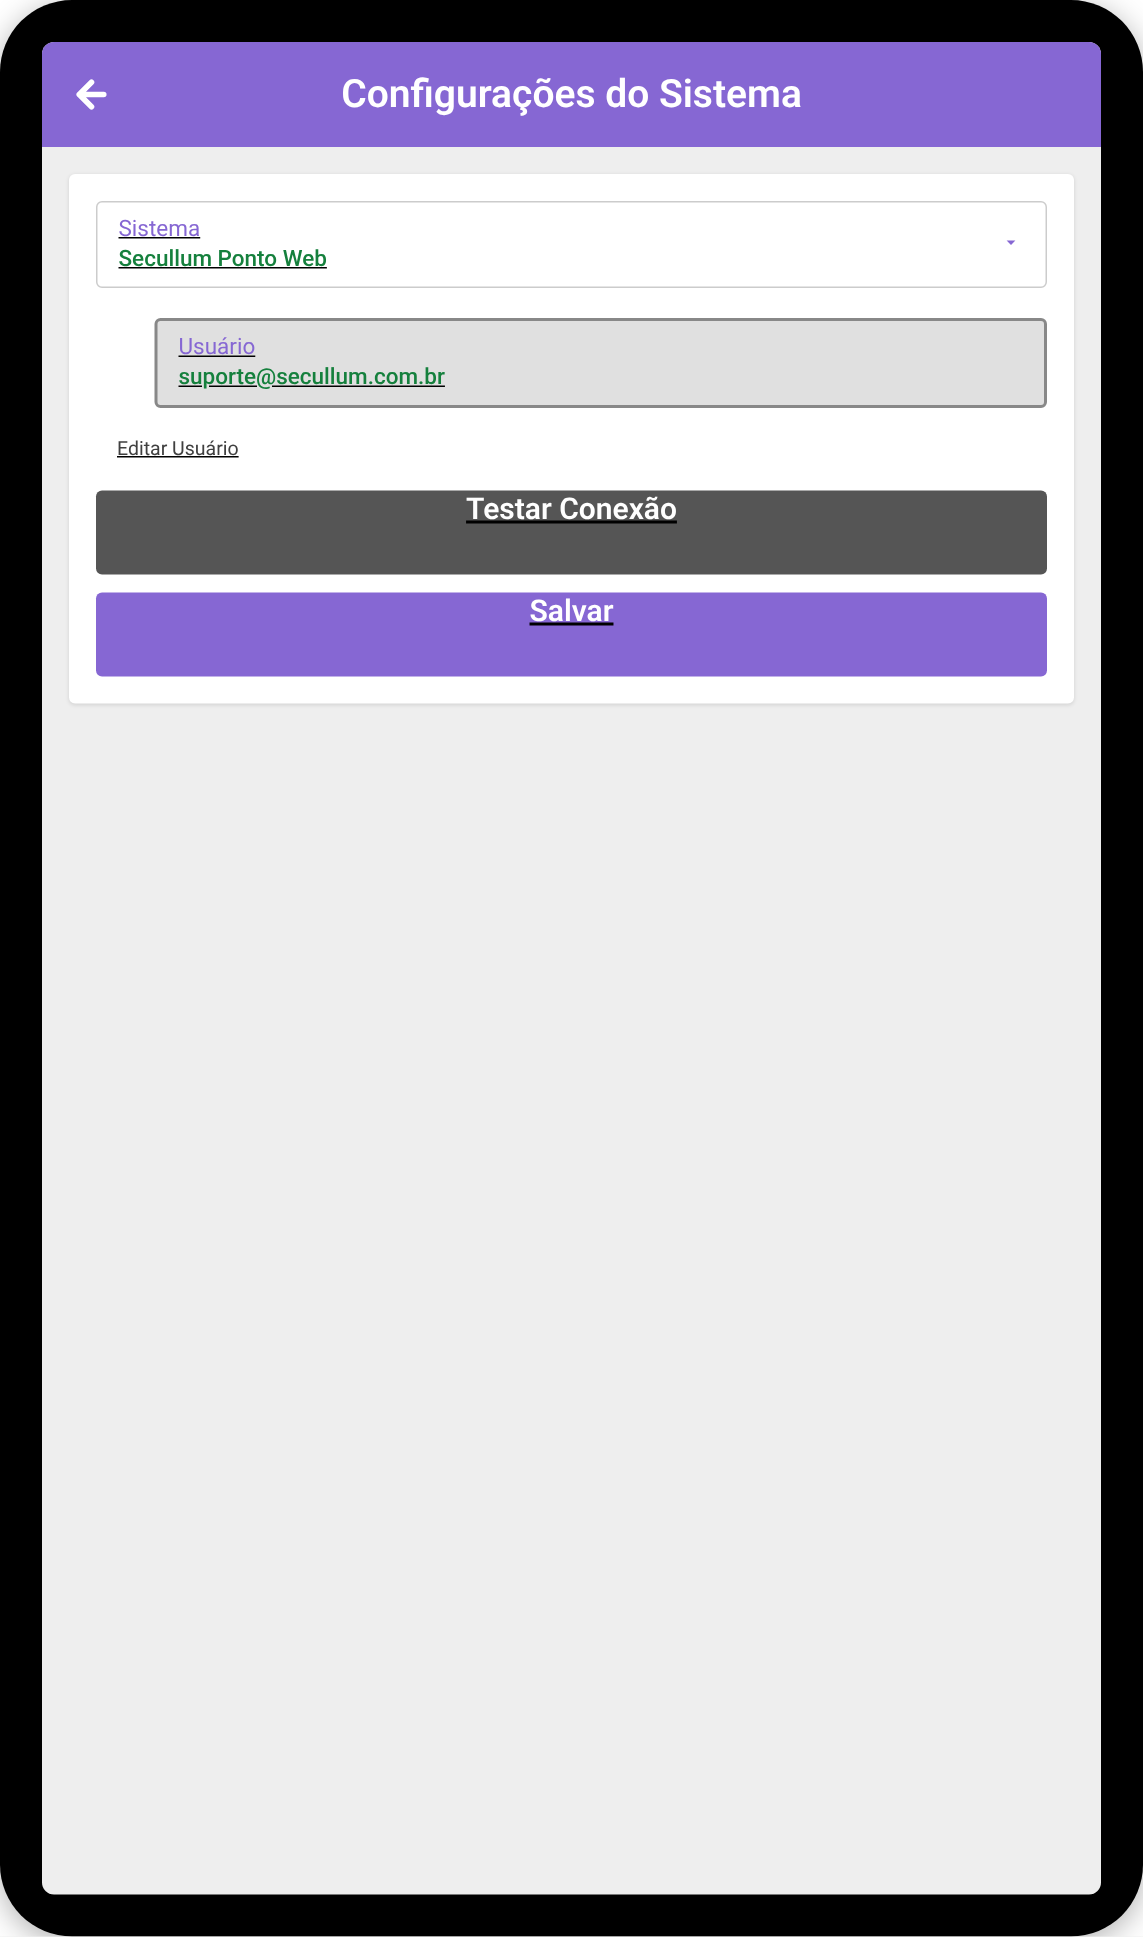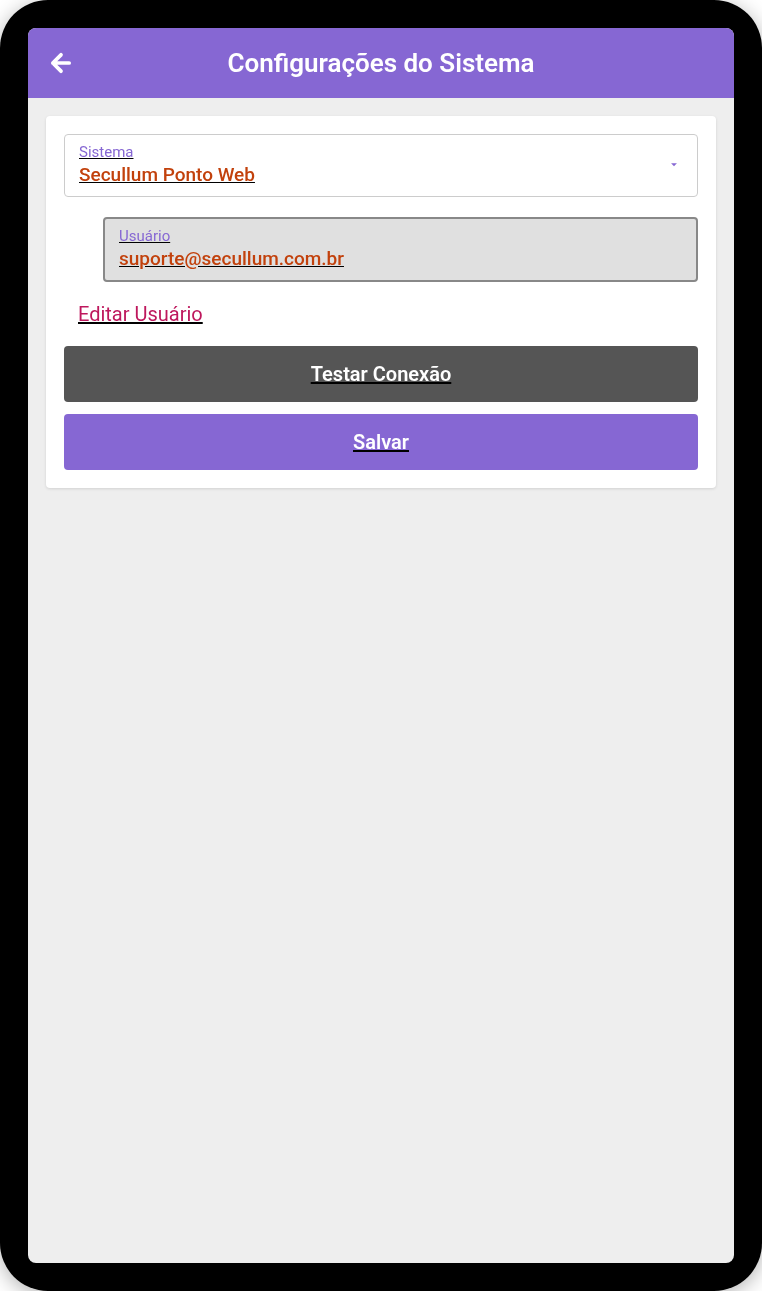--- a/index.html
+++ b/index.html
@@ -94,47 +94,46 @@
       background: #e0e0e0;
       border: 2px solid #888;
       margin-left: 39px;
     }
     .field-label {
       color: #8667d3;
       font-size: 15px;
       margin-bottom: 2px;
     }
     .field-value {
-      color: #c2410c;
-      font-size: 19px;
+      color: #15803d;
+      font-size: 15px;
       font-weight: 500;
     }
     .dropdown-caret {
       position: absolute;
       right: 16px;
       top: 50%;
       transform: translateY(-50%);
     }
     .link-text {
-      color: #be185d;
-      font-size: 20px;
+      color: #404040;
+      font-size: 13px;
       padding: 0 4px 20px 14px;
       cursor: pointer;
     }
     .btn {
       width: 100%;
       height: 56px;
       border: none;
       border-radius: 4px;
       font-size: 20px;
       font-weight: 600;
       color: #fff;
       cursor: pointer;
       display: flex;
-      align-items: center;
       justify-content: center;
       margin-bottom: 12px;
     }
     .btn-dark {
       background: #555555;
     }
     .btn-primary {
       background: #8667d3;
     }
     .btn:last-child{

